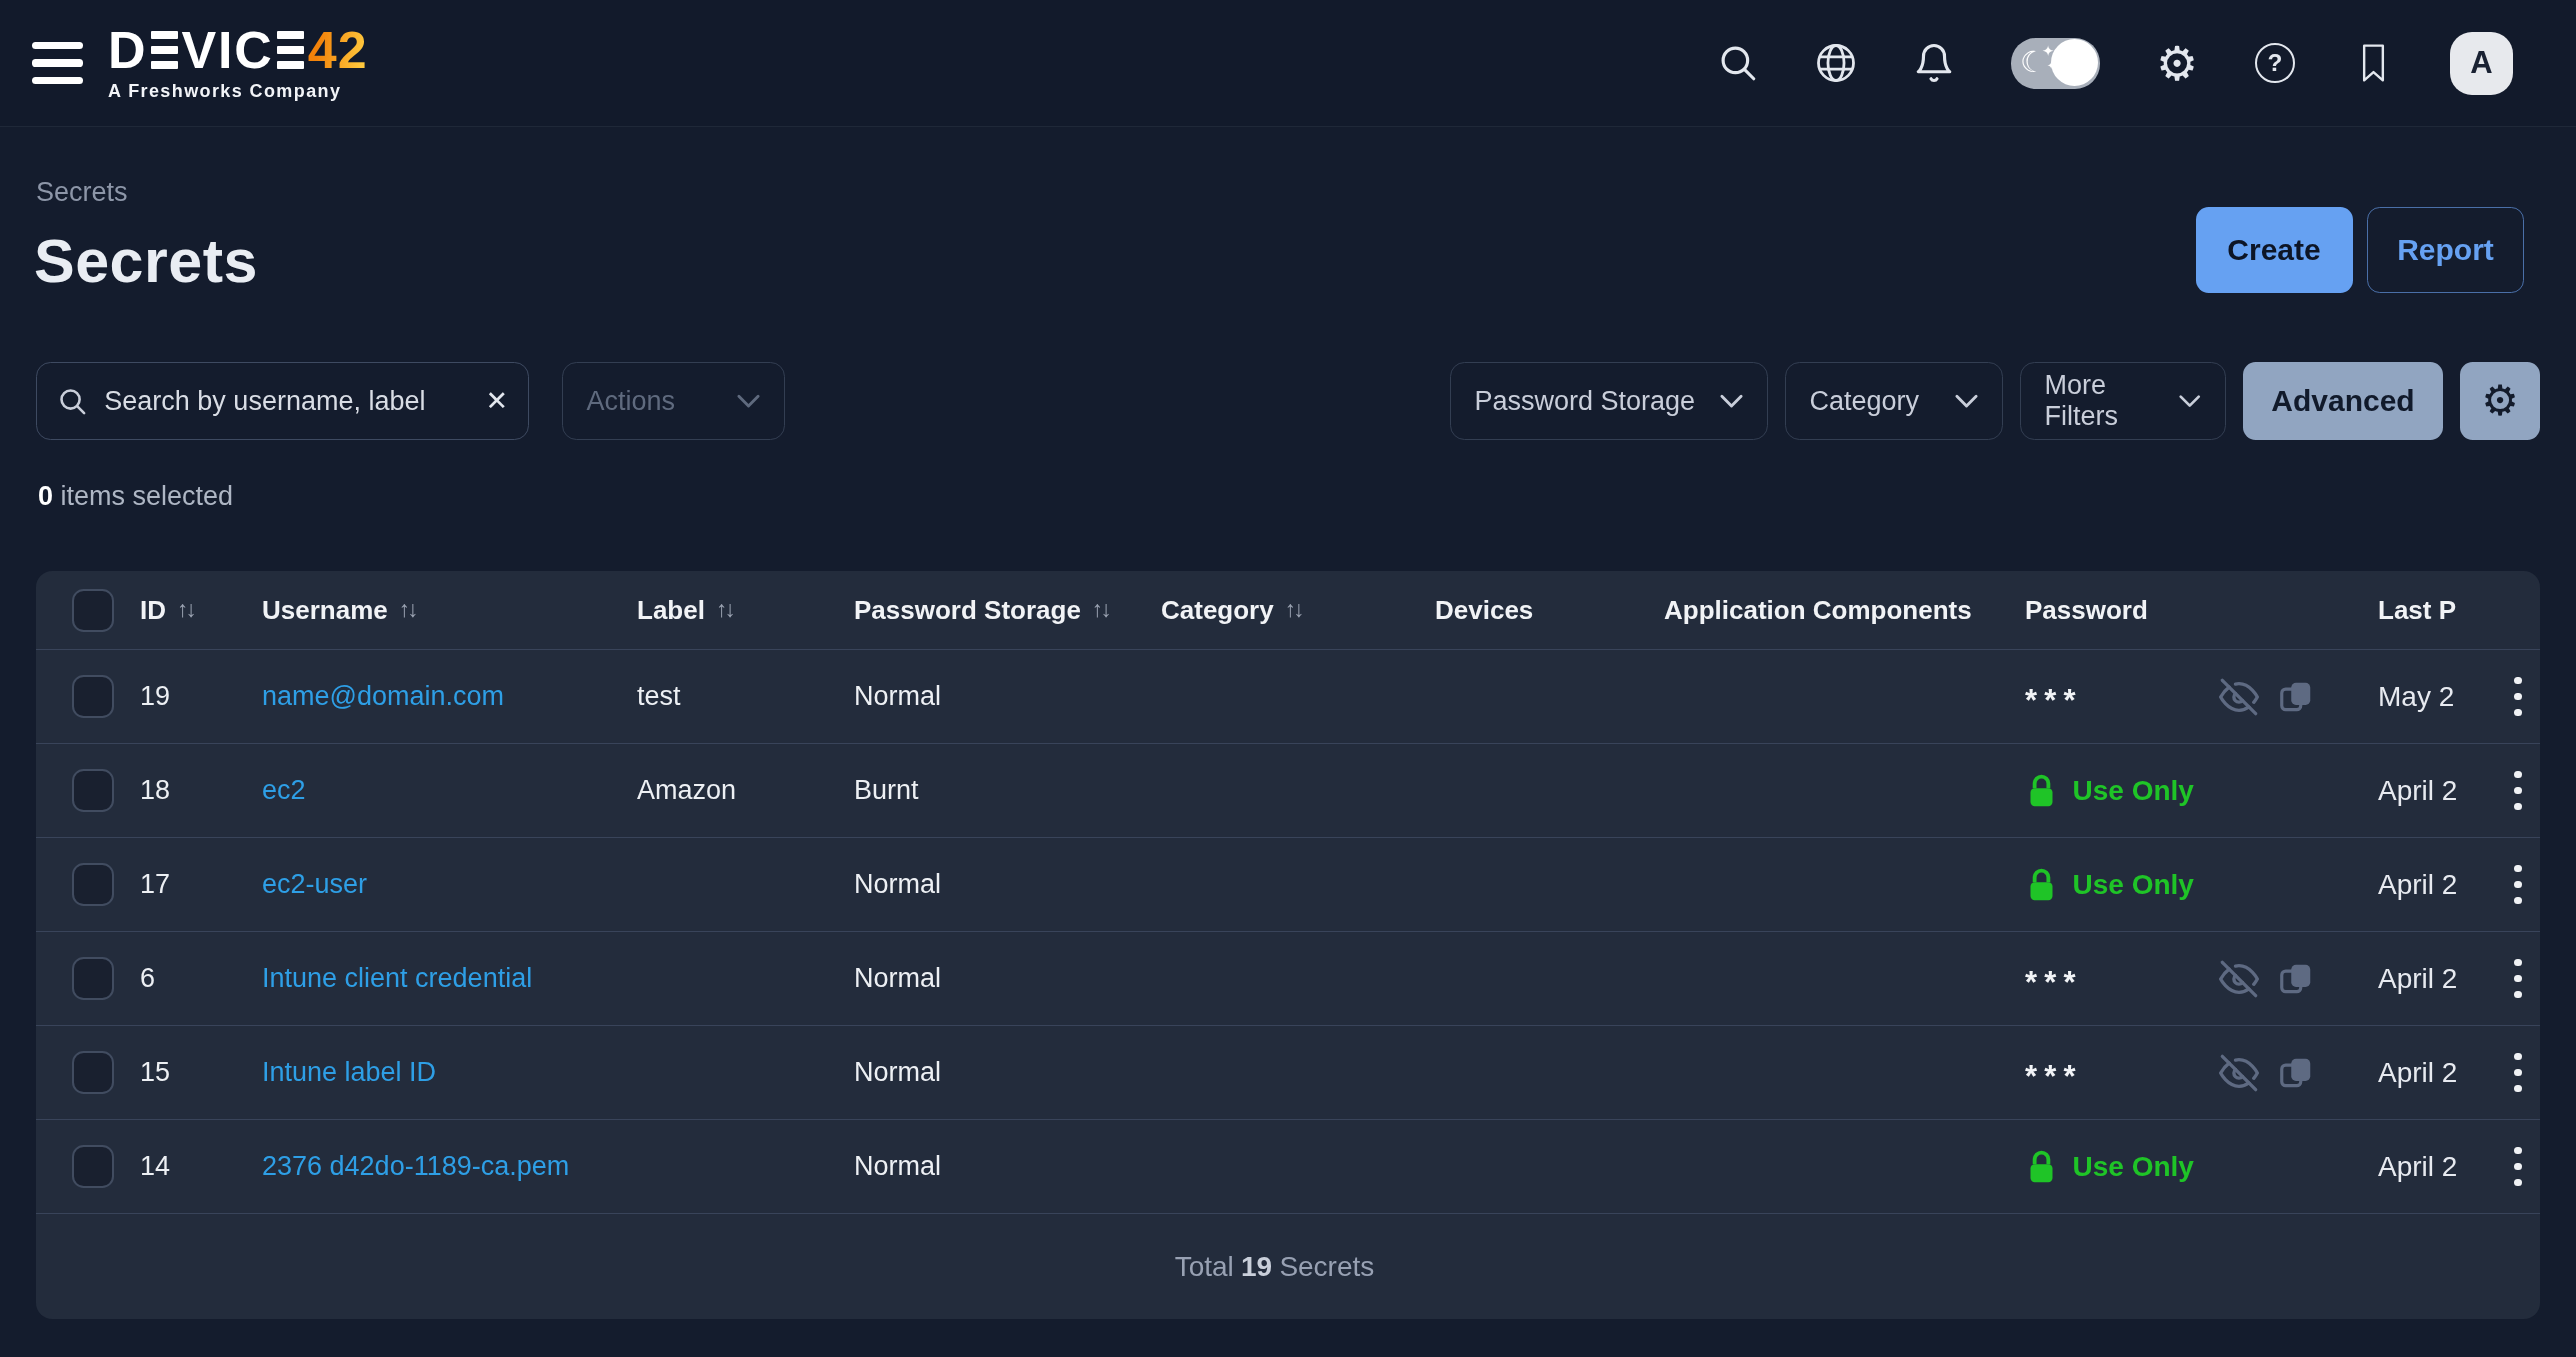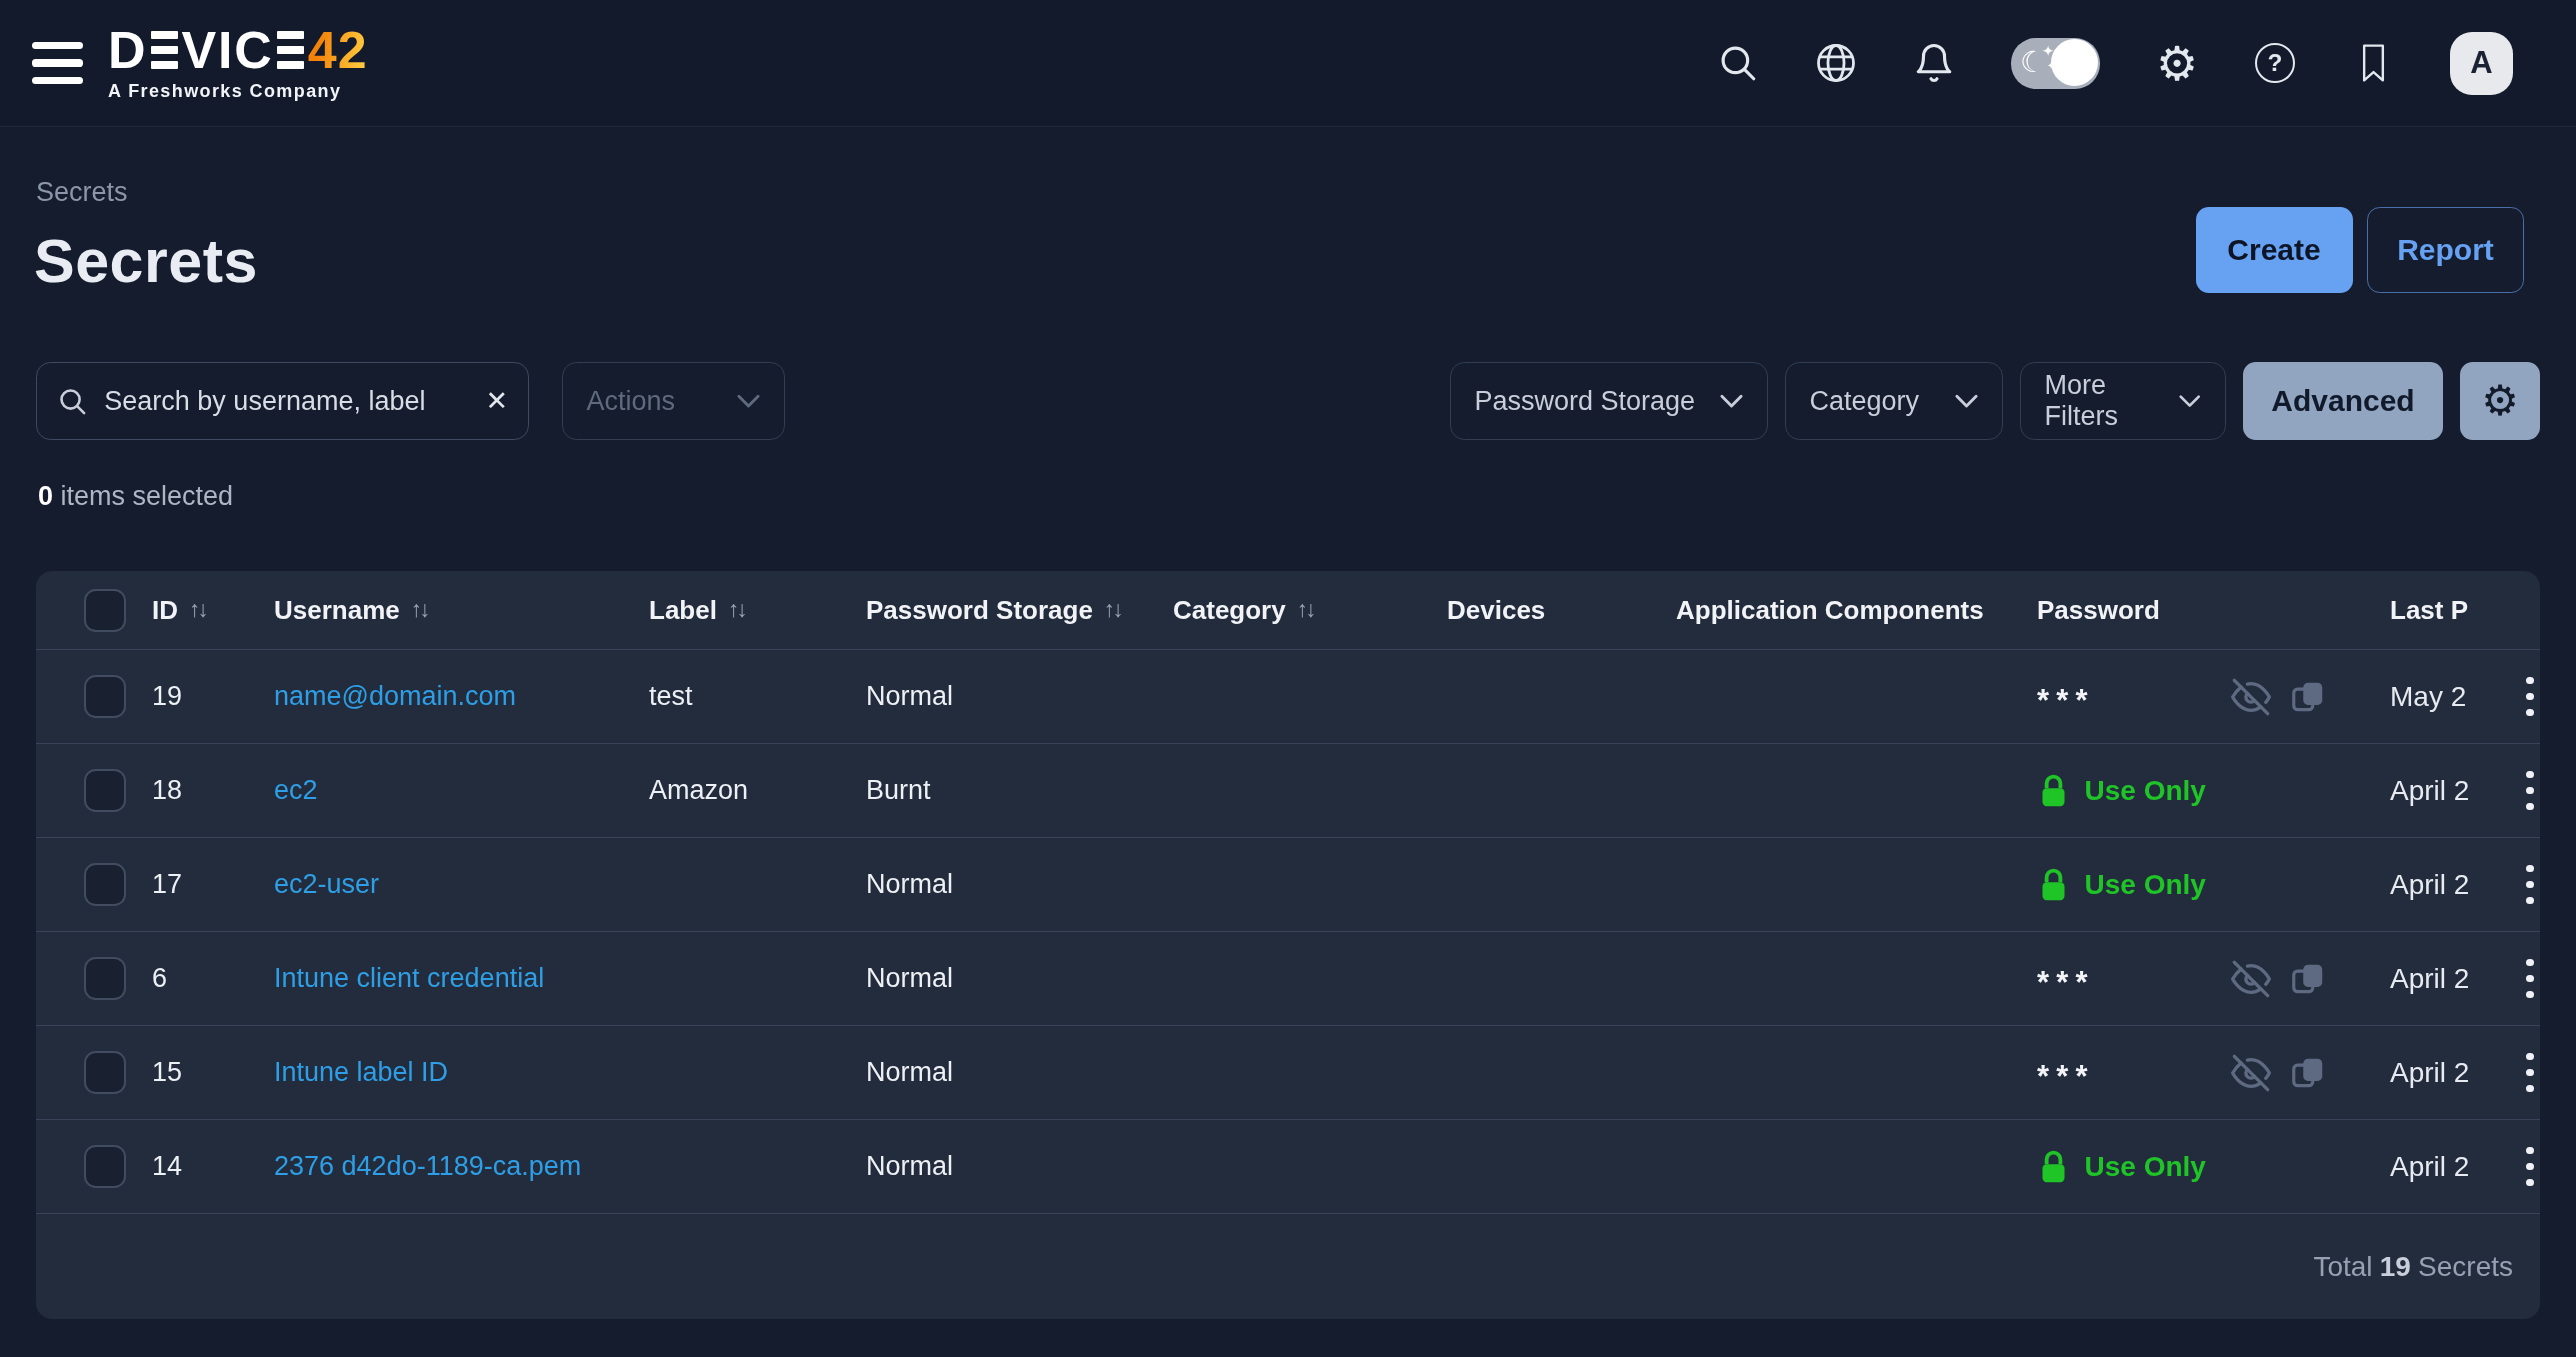--- a/index.html
+++ b/index.html
@@ -68,37 +68,37 @@
   .btn-gear .gear-glyph { color:#131B2B; font-size:42px; }
 
   .selected-line { position:absolute; left:38px; top:481px; font-size:27px; color:#AEB6C4; }
   .selected-line b { color:#FFFFFF; font-weight:700; }
 
   
   .card {
     position:absolute; left:36px; top:571px; width:2504px; height:748px;
     background:#232C3C; border-radius:16.3px; overflow:hidden;
   }
-  .grid-row { display:grid; grid-template-columns:68px 122px 375px 217px 307px 274px 229px 361px 353px 113px 54px; align-items:center; padding-left:48px; }
+  .grid-row { display:grid; grid-template-columns:68px 122px 375px 217px 307px 274px 229px 361px 353px 113px 54px; align-items:center; padding-left:36px; }
   .thead { height:79px; border-bottom:0.9px solid #39445A; }
   .hcell { display:flex; align-items:center; gap:11px; font-size:26px; font-weight:700; color:#F1F3F6; white-space:nowrap; overflow:hidden; }
   .sort { font-size:22.6px; color:#9AA2B1; letter-spacing:-2.7px; font-weight:400; cursor:pointer; flex:none; }
   .trow { height:94px; border-bottom:0.9px solid #39445A; }
   .cell { display:flex; align-items:center; font-size:27px; color:#EDF0F4; white-space:nowrap; overflow:hidden; }
   .checkbox { width:42px; height:43px; border:2.7px solid #414C60; border-radius:11.8px; background:#19202F; cursor:pointer; }
   .link { color:#2E9FE6; text-decoration:none; cursor:pointer; }
   .c-password { justify-content:space-between; padding-right:63px; }
   .mask { font-size:31px; font-weight:700; letter-spacing:7.2px; color:#F2F4F7; padding-top:9px; }
   .pw-icons { display:flex; align-items:center; gap:18px; }
   .icbtn { cursor:pointer; display:flex; }
   .useonly { display:flex; align-items:center; gap:14.5px; color:#1FC427; font-size:28px; font-weight:700; }
   .c-date span { font-size:28px; color:#E7EAF0; }
   .kebab { display:flex; flex-direction:column; gap:9px; cursor:pointer; padding:5.4px; }
   .kebab i { width:7.2px; height:7.2px; border-radius:50%; background:#F0F2F5; }
-  .tfoot { height:105px; display:flex; align-items:center; justify-content:flex-end; padding-right:27px; font-size:28px; color:#98A1B3; }
+  .tfoot { height:105px; display:flex; align-items:center; justify-content:center; padding-right:27px; font-size:28px; color:#98A1B3; }
   .tfoot b { color:#C9CFDA; font-weight:700; margin:0 7.2px; }
 </style>
 </head>
 <body>
 
 <div class="topbar">
   <div class="hamburger">
       <i></i>
       <i></i>
       <i></i>

